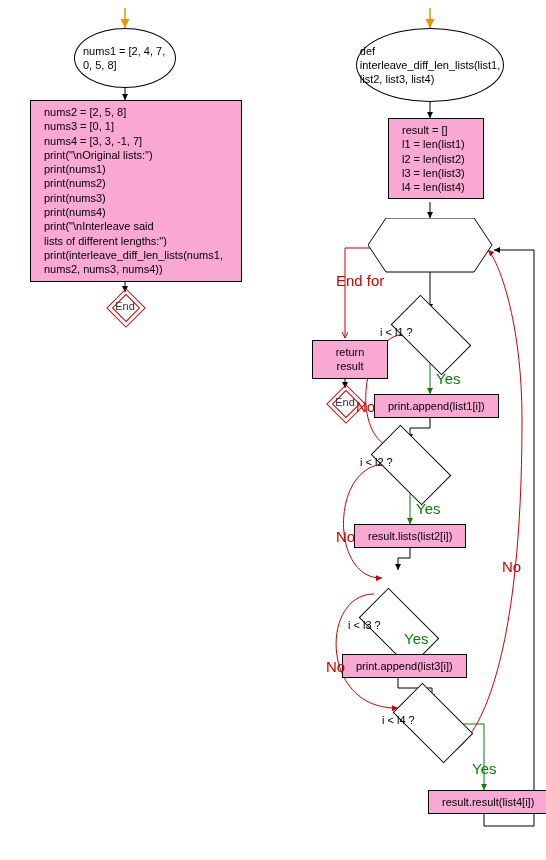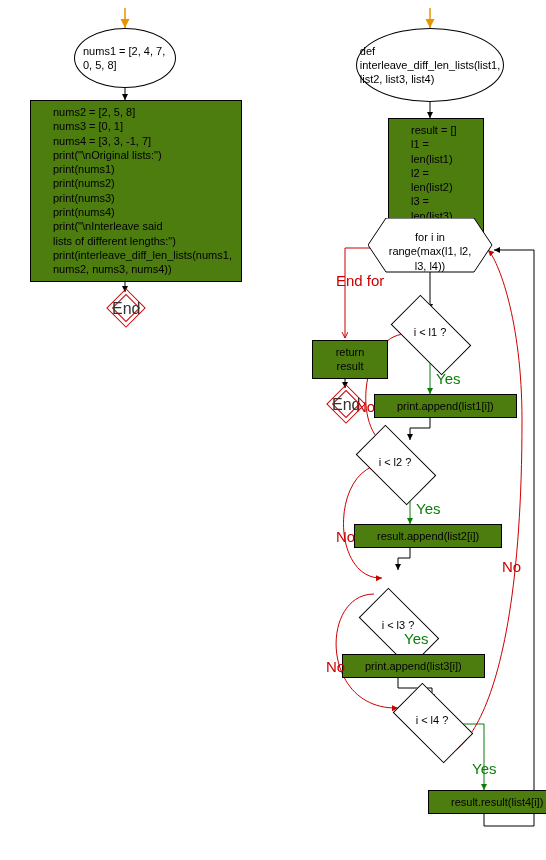--- a/index.html
+++ b/index.html
@@ -1,25 +1,25 @@
 <!DOCTYPE html>
 <html><head>
 <meta charset="utf-8">
 <style>
 body{margin:0;width:546px;height:860px;background:#fff;font-family:Helvetica,Arial,sans-serif;font-size:11px;color:#000;position:relative}
 .node{position:absolute;box-sizing:border-box}
 .ellipse{border:1px solid #000;border-radius:50%;background:#fff;display:flex;align-items:center;justify-content:center;text-align:left;padding:4px 8px;line-height:1.3}
-.box{border:1px solid #000;background:#4d7c0f;padding:4px 22px;line-height:1.3}
+.box{border:1px solid #000;background:#f9a8d4;padding:4px 13px;line-height:1.3}
 .diamond{width:100px;height:60px;position:absolute}
 .diamond-shape{width:70px;height:40px;border:1px solid #000;background:#fff;transform:rotate(45deg);position:absolute;left:15px;top:10px}
-.diamond-text{position:absolute;width:100%;text-align:center;top:22px;font-size:11px}
+.diamond-text{position:absolute;width:100%;top:22px;font-size:11px}
 .end-diamond{position:absolute;width:26px;height:26px}
 .end-diamond .outer{width:26px;height:26px;border:1px solid #c00;transform:rotate(45deg);position:absolute}
 .end-diamond .inner{width:18px;height:18px;border:1px solid #c00;transform:rotate(45deg);position:absolute;left:4px;top:4px}
-.end-diamond .label{position:absolute;width:26px;text-align:center;top:6px;font-size:16px;color:#333}
+.end-diamond .label{position:absolute;width:26px;text-align:center;top:6px;font-size:11px;color:#333}
 .hex{position:absolute}
 .hex-text{position:absolute;text-align:center;line-height:1.3}
 .arrow-label{position:absolute;font-size:15px}
 .yes{color:#0a7d0a}
 .no{color:#c00}
 svg{position:absolute;left:0;top:0;width:546px;height:860px;pointer-events:none}
 </style>
 </head>
 <body>
 
@@ -108,41 +108,40 @@
 <div class="node box" style="left:388px;top:118px;width:96px;white-space:pre-line">result = []
 l1 = len(list1)
 l2 = len(list2)
 l3 = len(list3)
 l4 = len(list4)</div>
 
 <div class="hex" style="left:368px;top:218px;width:124px;height:54px">
   <svg width="124" height="54" style="left:0;top:0">
       <polygon points="18,0 106,0 124,27 106,54 18,54 0,27" fill="#fff" stroke="#000"></polygon>
     </svg>
-  <div class="hex-text" style="left:14px;top:12px;width:96px">for i in range(max(l1, l2, l3, l4))</div>
 </div>
 
 <div class="node box" style="left:312px;top:340px;width:76px;text-align:center">return result</div>
 <div class="end-diamond" style="left:332px;top:390px">
   <div class="outer"></div>
     <div class="inner"></div>
   <div class="label">End</div>
 </div>
 
 <div class="diamond" style="left:380px;top:304px">
   <div class="diamond-shape"></div>
   <div class="diamond-text">i &lt; l1 ?</div>
 </div>
 <div class="node box" style="left:374px;top:394px">print.append(list1[i])</div>
 
-<div class="diamond" style="left:345px;top:434px">
+<div class="diamond" style="left:360px;top:434px">
   <div class="diamond-shape"></div>
   <div class="diamond-text">i &lt; l2 ?</div>
 </div>
-<div class="node box" style="left:354px;top:524px">result.append(list2[i])</div>
+<div class="node box" style="left:354px;top:524px">result.lists(list2[i])</div>
 
 <div class="diamond" style="left:348px;top:597px">
   <div class="diamond-shape"></div>
   <div class="diamond-text">i &lt; l3 ?</div>
 </div>
 <div class="node box" style="left:342px;top:654px">print.append(list3[i])</div>
 
 <div class="diamond" style="left:382px;top:692px">
   <div class="diamond-shape"></div>
   <div class="diamond-text">i &lt; l4 ?</div>

